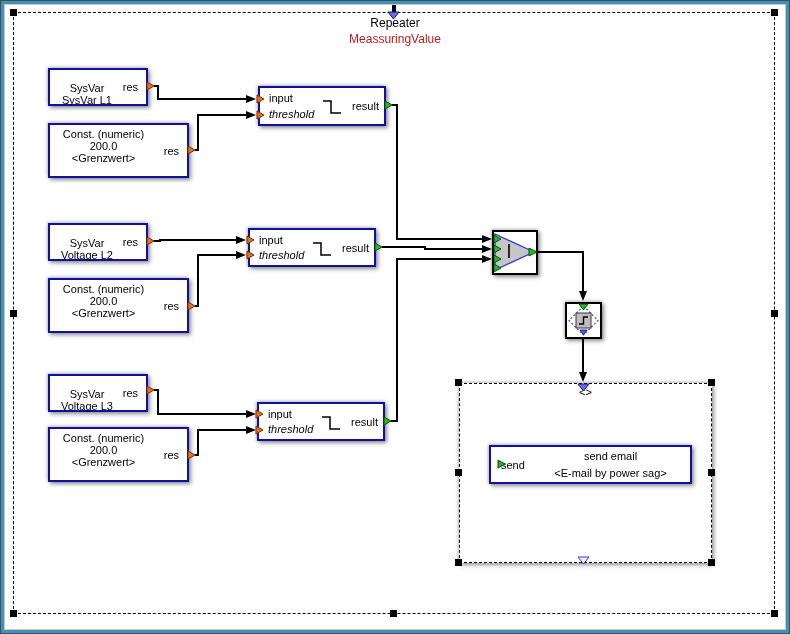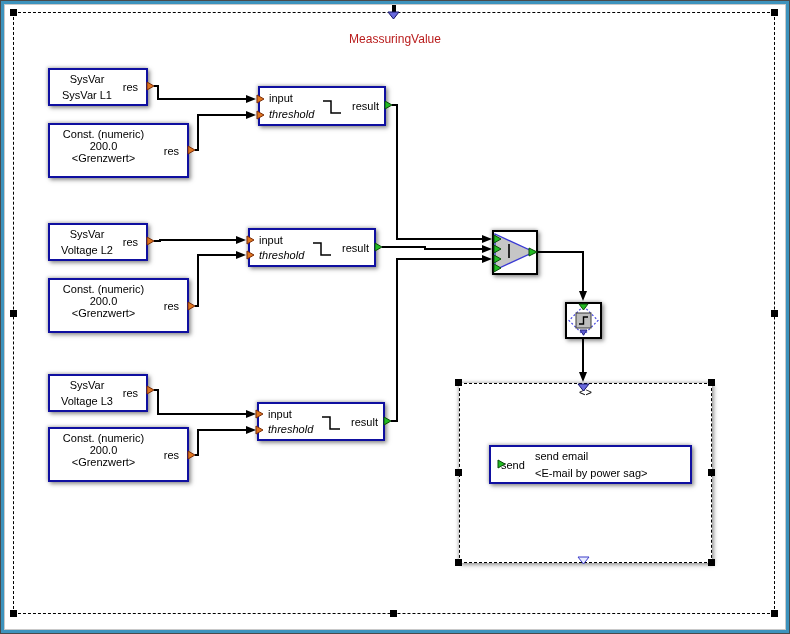--- a/index.html
+++ b/index.html
@@ -14,54 +14,55 @@
   .frame-subtitle{position:absolute;left:0;top:32px;width:790px;text-align:center;font-size:12px;color:#b91c1c;}
   .handle{position:absolute;width:7px;height:7px;background:#000;}
   .blk{position:absolute;background:#fff;border:2px solid #0f0fa0;box-sizing:border-box;
     box-shadow:2px 2px 4px rgba(70,70,70,.6), -1px -1px 3px rgba(110,110,110,.4);}
   .sysvar{width:100px;height:38px;}
   .constblk{width:141px;height:55px;}
   .threshold{width:128px;height:39px;}
   #t1{height:40px;}
   .stack{display:flex;flex-direction:column;justify-content:space-between;height:100%;
     box-sizing:border-box;text-align:center;}
-  .sysvar .stack{padding:3px 24px 3px 2px;}
+  .sysvar .stack{padding:12px 24px 3px 2px;}
   .constblk .stack{padding:3px 34px 17px 4px;}
   .portlabel{position:absolute;right:8px;top:50%;transform:translateY(-50%);}
   .tl{position:absolute;left:9px;top:4px;}
   .bl{position:absolute;left:9px;bottom:4px;font-style:italic;}
   .rl{position:absolute;right:5px;top:50%;transform:translateY(-50%);}
   .stepicon{position:absolute;left:62px;top:10px;}
   .gatebox{position:absolute;left:492px;top:230px;width:46px;height:45px;background:#fff;
     border:2px solid #000;box-sizing:border-box;
     box-shadow:2px 2px 4px rgba(70,70,70,.6), -1px -1px 3px rgba(110,110,110,.4);}
   .trigbox{position:absolute;left:565px;top:302px;width:37px;height:37px;background:#fff;
     border:2px solid #000;box-sizing:border-box;
     box-shadow:2px 2px 4px rgba(70,70,70,.6), -1px -1px 3px rgba(110,110,110,.4);}
   .groupbox{position:absolute;left:459px;top:383px;width:253px;height:180px;background:#fff;
     border:1px dashed #000;box-sizing:border-box;
     box-shadow:2px 2px 4px rgba(70,70,70,.55), -1px -1px 3px rgba(110,110,110,.4);}
   .gtitle{margin-top:6px;text-align:center;font-size:12px;}
   .gsub{margin-top:2px;text-align:center;font-size:11px;}
   .email{left:489px;top:445px;width:203px;height:39px;}
   .sendlbl{position:absolute;left:10px;top:50%;transform:translateY(-50%);}
   .estack{display:flex;flex-direction:column;justify-content:space-between;height:100%;
-    box-sizing:border-box;padding:3px 4px 3px 44px;}
+    box-sizing:border-box;padding:3px 4px 3px 44px;text-align:center;}
   .overlay{position:absolute;left:0;top:0;pointer-events:none;overflow:visible;}
   .wireline{fill:none;stroke:#000;stroke-width:1.2;shape-rendering:crispEdges;}
   .arrow{fill:#000;stroke:none;}
   .pin{fill:#e0761f;stroke:#7a2c08;stroke-width:1;}
   .pout{fill:#22bb22;stroke:#0a4a0a;stroke-width:1;}
 </style>
 </head>
 <body>
 
 <div class="stage">
 
   <div class="repeater-frame"></div>
+  <div class="frame-title">Repeater</div>
   <div class="frame-subtitle">MeassuringValue</div>
 
   <div class="handle" style="left:10px;top:9px"></div>
   <div class="handle" style="left:771px;top:9px"></div>
   <div class="handle" style="left:10px;top:610px"></div>
   <div class="handle" style="left:771px;top:610px"></div>
   <div class="handle" style="left:10px;top:310px"></div>
   <div class="handle" style="left:771px;top:310px"></div>
   <div class="handle" style="left:390px;top:610px"></div>
 

